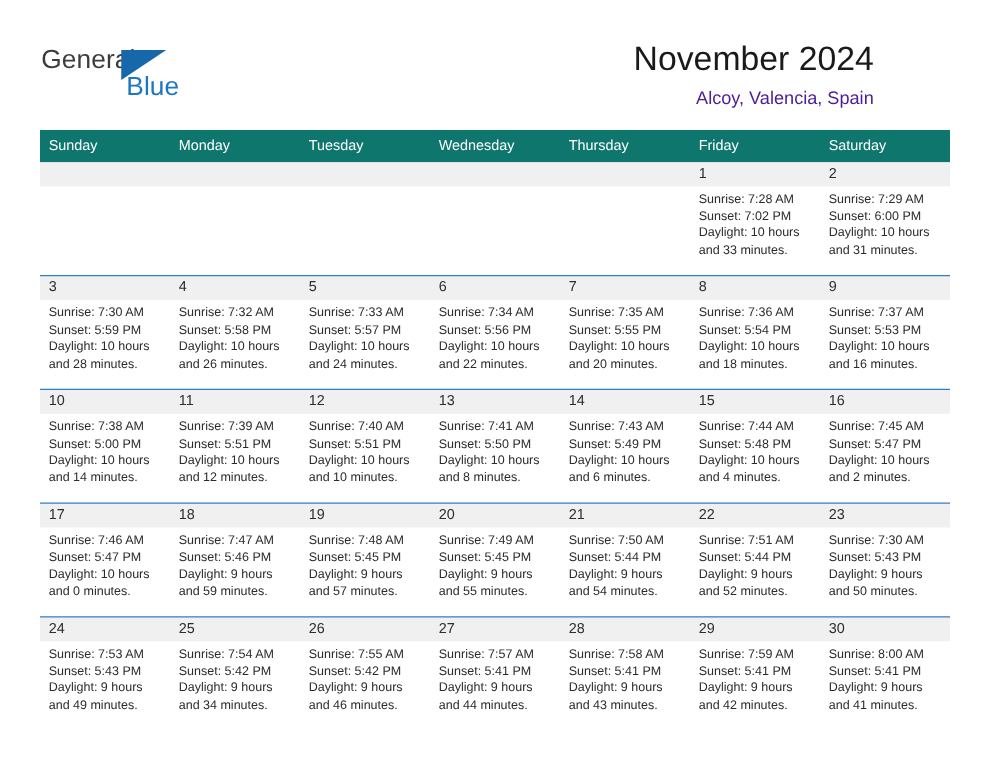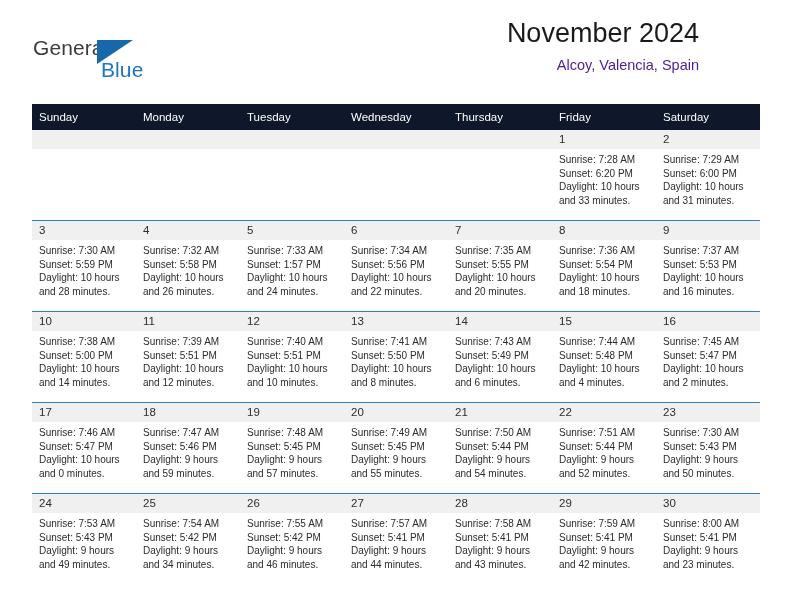--- a/index.html
+++ b/index.html
@@ -31,40 +31,40 @@
     font-family:"Liberation Sans", sans-serif;
   }
   .logo-tri{
     position:absolute;left:64px;top:4px;
     width:0;height:0;
     border-left:36px solid #1767ab;
     border-bottom:24px solid transparent;
   }
 
   .title-wrap{
-    position:absolute;right:37px;top:16px;text-align:right;width:420px;
+    position:absolute;right:37px;top:30px;text-align:right;width:420px;
   }
   .cal-title{
     font-size:27px;color:#1a1a1a;font-weight:normal;line-height:34px;
     font-family:"Liberation Sans", sans-serif;
   }
   .cal-sub{
     font-size:14.5px;color:#4c1d95;line-height:22px;margin-top:4px;
     font-family:"Liberation Sans", sans-serif;
   }
 
   
   .cal{
     position:absolute;left:32px;top:104px;width:728px;
     border-collapse:collapse;
     table-layout:fixed;
   }
   .cal col{width:104px;}
 
-  .dow-row{background:#0f172a;}
+  .dow-row{background:#0f766e;}
   .dow{
     height:20px;
     color:#ffffff;
     font-size:11.5px;
     text-align:left;
     padding:3px 0 3px 7px;
     font-weight:normal;
     border:0;
     font-family:"Liberation Sans", sans-serif;
   }
@@ -184,21 +184,21 @@
               <div></div>
               <div></div>
               <div></div>
               <div></div>
             </div>
           </td>
           <td class="cell">
             <div class="daynum-band">1</div>
             <div class="cell-body">
               <div>Sunrise: 7:28 AM</div>
-              <div>Sunset: 6:20 PM</div>
+              <div>Sunset: 7:02 PM</div>
               <div>Daylight: 10 hours</div>
               <div>and 33 minutes.</div>
             </div>
           </td>
           <td class="cell">
             <div class="daynum-band">2</div>
             <div class="cell-body">
               <div>Sunrise: 7:29 AM</div>
               <div>Sunset: 6:00 PM</div>
               <div>Daylight: 10 hours</div>
@@ -222,21 +222,21 @@
               <div>Sunrise: 7:32 AM</div>
               <div>Sunset: 5:58 PM</div>
               <div>Daylight: 10 hours</div>
               <div>and 26 minutes.</div>
             </div>
           </td>
           <td class="cell">
             <div class="daynum-band">5</div>
             <div class="cell-body">
               <div>Sunrise: 7:33 AM</div>
-              <div>Sunset: 1:57 PM</div>
+              <div>Sunset: 5:57 PM</div>
               <div>Daylight: 10 hours</div>
               <div>and 24 minutes.</div>
             </div>
           </td>
           <td class="cell">
             <div class="daynum-band">6</div>
             <div class="cell-body">
               <div>Sunrise: 7:34 AM</div>
               <div>Sunset: 5:56 PM</div>
               <div>Daylight: 10 hours</div>
@@ -455,20 +455,20 @@
               <div>Daylight: 9 hours</div>
               <div>and 42 minutes.</div>
             </div>
           </td>
           <td class="cell">
             <div class="daynum-band">30</div>
             <div class="cell-body">
               <div>Sunrise: 8:00 AM</div>
               <div>Sunset: 5:41 PM</div>
               <div>Daylight: 9 hours</div>
-              <div>and 23 minutes.</div>
+              <div>and 41 minutes.</div>
             </div>
           </td>
         </tr>
       </tbody>
   </table>
 
 </div>
 
 </body></html>

